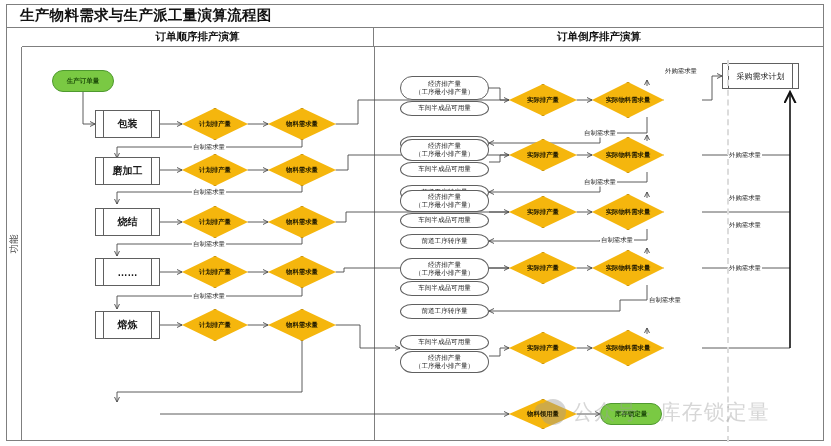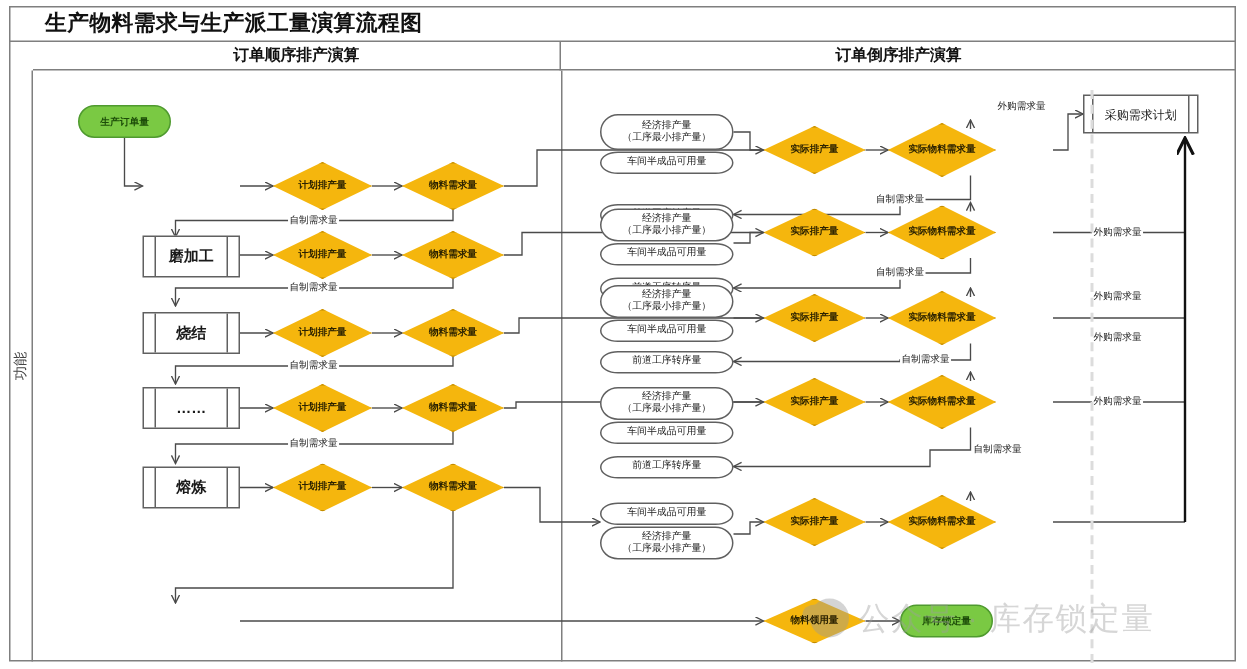--- a/index.html
+++ b/index.html
@@ -3,21 +3,21 @@
 <meta charset="utf-8">
 <style>
   html,body{margin:0;padding:0;background:#ffffff;}
   body{font-family:"Liberation Sans","DejaVu Sans",sans-serif;}
   #page{position:relative;width:831px;height:446px;overflow:hidden;background:#fff;}
 
   
   .frame{position:absolute;left:6px;top:4px;width:818px;height:437px;border:1.5px solid #7f7f7f;box-sizing:border-box;}
   .title-bar{position:absolute;left:6px;top:4px;width:818px;height:24px;box-sizing:border-box;
              border-bottom:1.5px solid #7f7f7f;display:flex;align-items:center;}
-  .title-txt{font-size:14.5px;font-weight:bold;color:#111;padding-left:24px;letter-spacing:.3px;}
+  .title-txt{font-size:14.5px;font-weight:bold;color:#111;padding-left:14px;letter-spacing:.3px;}
 
   .hdr{position:absolute;top:28px;height:19px;box-sizing:border-box;border-bottom:1.5px solid #7f7f7f;
        display:flex;align-items:center;justify-content:center;font-size:10.5px;font-weight:bold;color:#111;}
   .hdr-left{left:22px;width:352px;border-right:1.5px solid #7f7f7f;}
   .hdr-right{left:374px;width:450px;}
 
   .lane-label{position:absolute;left:6px;top:47px;width:16px;height:394px;box-sizing:border-box;
               border-right:1.5px solid #7f7f7f;}
   .lane-label span{position:absolute;left:50%;top:50%;transform:translate(-50%,-50%) rotate(-90deg);
               white-space:nowrap;font-size:9.5px;color:#444;}
@@ -155,20 +155,21 @@
       <path d="M577,414 L600,414" marker-end="url(#ah)"></path>
     </g>
 
     <g fill="none" stroke="#111" stroke-width="1.6">
       <path d="M790,348 L790,92" marker-end="url(#ahk)"></path>
     </g>
   </svg>
 
   <div class="node term" style="left:52px;top:70px;width:62px;height:22px;">生产订单量</div>
 
+  <div class="node proc" style="left:95px;top:110px;width:65px;height:28px;">包装</div>
   <div class="node proc" style="left:95px;top:208px;width:65px;height:28px;">烧结</div>
   <div class="node proc" style="left:95px;top:157px;width:65px;height:28px;">磨加工</div>
   <div class="node proc" style="left:95px;top:258px;width:65px;height:28px;">……</div>
   <div class="node proc" style="left:95px;top:311px;width:65px;height:28px;">熔炼</div>
 
   <div class="node dia" style="left:182px;top:108px;width:66px;height:32px;">
     <div class="dshape"></div>
     <div class="dtxt">计划排产量</div>
   </div>
   <div class="node dia" style="left:182px;top:154px;width:66px;height:32px;">

